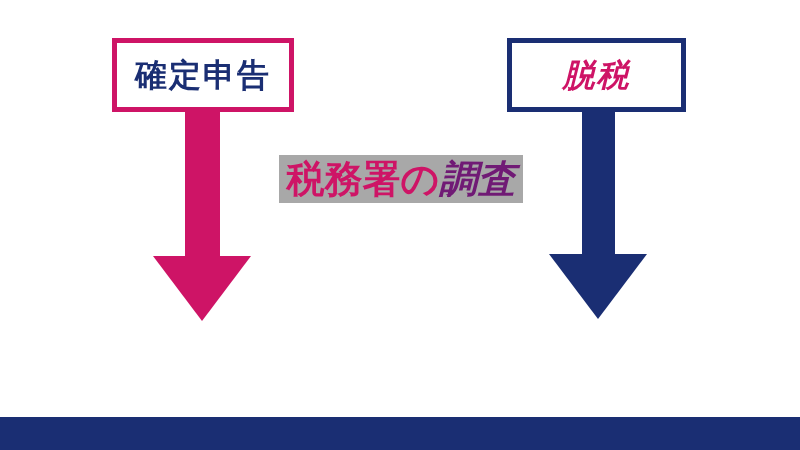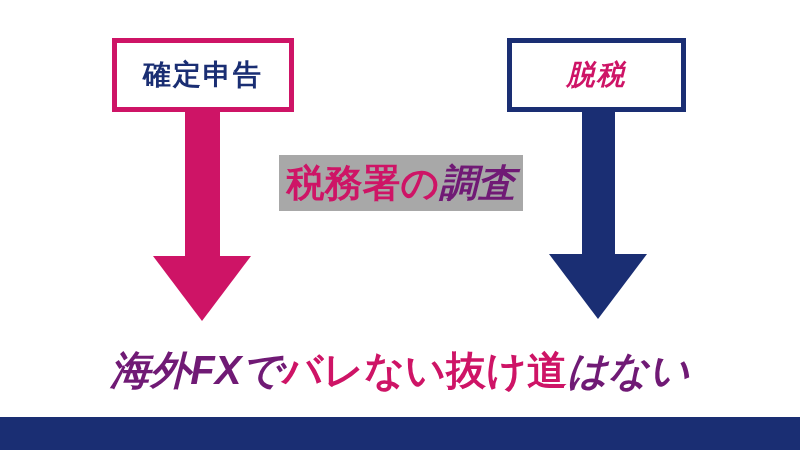--- a/index.html
+++ b/index.html
@@ -17,21 +17,21 @@
     font-weight: bold;
   }
   
   .label-box {
     position: absolute;
     box-sizing: border-box;
     background: #ffffff;
     display: flex;
     align-items: center;
     justify-content: center;
-    font-size: 28px;
+    font-size: 32px;
     letter-spacing: 2px;
     line-height: 1;
   }
   .box-left {
     left: 112px;
     top: 38px;
     width: 182px;
     height: 74px;
     border: 5px solid #ce1466;
     color: #1a2e73;
@@ -79,21 +79,21 @@
     left: 549px;
     top: 254px;
     border-top: 65px solid #1a2e73;
   }
   
   .center-label {
     position: absolute;
     left: 279px;
     top: 155px;
     width: 244px;
-    height: 56px;
+    height: 48px;
     background: #a8a8a8;
     display: flex;
     align-items: center;
     justify-content: center;
     font-size: 38px;
     line-height: 1;
     white-space: nowrap;
   }
   .txt-pink { color: #ce1466; }
   .txt-navy { color: #701a75; font-style: italic; }
@@ -133,19 +133,16 @@
     <span>脱税</span>
   </div>
   <div class="arrow-shaft shaft-right"></div>
   <div class="arrow-head head-right"></div>
 
   <div class="center-label">
     <span class="txt-pink">税務署の</span>
       <span class="txt-navy">調査</span>
   </div>
 
-  <div class="conclusion">
-    <span class="txt-navy">海外FXで</span><span class="txt-pink">バレない抜け道</span><span class="txt-navy">はない</span>
-  </div>
 
   <div class="footer-bar"></div>
 
 </div>
 
 </body></html>

